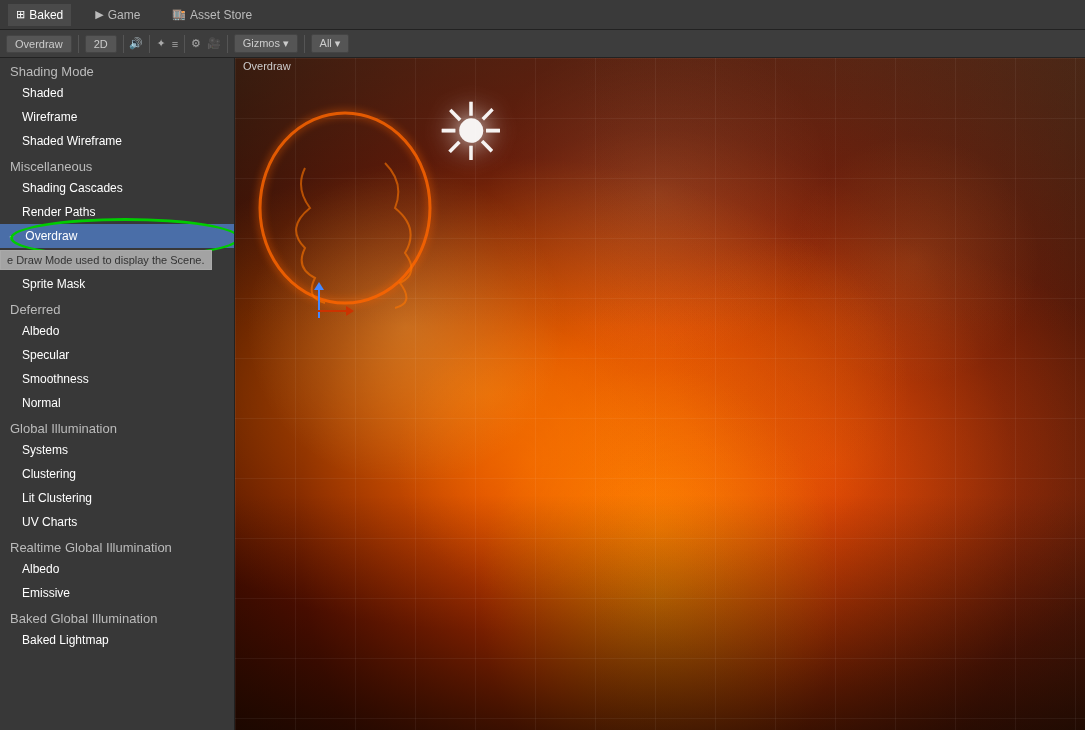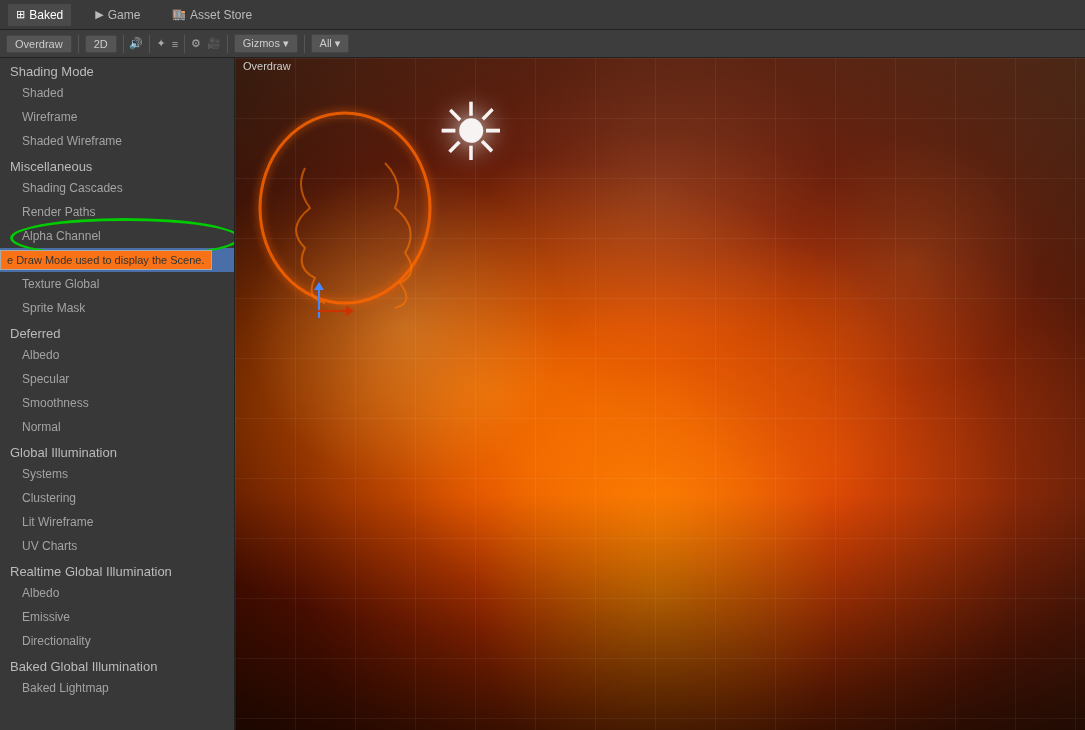--- a/index.html
+++ b/index.html
@@ -88,21 +88,21 @@
 
     .menu-section-header {
       color: #bbb;
       font-size: 13px;
       padding: 6px 10px 2px 10px;
       font-weight: normal;
     }
 
     .menu-item {
       padding: 3px 10px 3px 22px;
-      color: #a3a3a3;
+      color: #ffffff;
       cursor: pointer;
       font-size: 12px;
       line-height: 1.5;
     }
     .menu-item.checked {
       background: #4a6ea8;
       color: #fff;
     }
     .menu-item.indent1 {
       padding-left: 22px;
@@ -112,21 +112,21 @@
       width: 14px;
       margin-left: -14px;
       color: #fff;
     }
 
     
     #tooltip {
       position: absolute;
       left: 0;
       top: 192px;
-      background: #f97316;
+      background: #a3a3a3;
       color: #333;
       font-size: 11px;
       padding: 3px 6px;
       border: 1px solid #aaa;
       z-index: 100;
       white-space: nowrap;
       pointer-events: none;
     }
 
     
@@ -331,44 +331,42 @@
   <div id="left-panel">
 
     <div class="menu-section-header">Shading Mode</div>
     <div class="menu-item indent1">Shaded</div>
     <div class="menu-item indent1">Wireframe</div>
     <div class="menu-item indent1">Shaded Wireframe</div>
 
     <div class="menu-section-header">Miscellaneous</div>
     <div class="menu-item indent1">Shading Cascades</div>
     <div class="menu-item indent1">Render Paths</div>
-    <div class="menu-item indent1">Alpha Channel</div>
     <div class="menu-item indent1 checked">
       <span class="checkmark">✓</span>
       <span>Overdraw</span>
     </div>
     <div class="menu-item indent1">Texture Global</div>
     <div class="menu-item indent1">Sprite Mask</div>
 
     <div class="menu-section-header">Deferred</div>
     <div class="menu-item indent1">Albedo</div>
     <div class="menu-item indent1">Specular</div>
     <div class="menu-item indent1">Smoothness</div>
     <div class="menu-item indent1">Normal</div>
 
     <div class="menu-section-header">Global Illumination</div>
     <div class="menu-item indent1">Systems</div>
     <div class="menu-item indent1">Clustering</div>
-    <div class="menu-item indent1">Lit Wireframe</div>
+    <div class="menu-item indent1">Lit Clustering</div>
     <div class="menu-item indent1">UV Charts</div>
 
     <div class="menu-section-header">Realtime Global Illumination</div>
     <div class="menu-item indent1">Albedo</div>
     <div class="menu-item indent1">Emissive</div>
-    <div class="menu-item indent1">Directionality</div>
 
     <div class="menu-section-header">Baked Global Illumination</div>
     <div class="menu-item indent1">Baked Lightmap</div>
 
     <div id="tooltip">e Draw Mode used to display the Scene.</div>
 
     <div class="green-oval"></div>
   </div>
 
   <div id="viewport">

